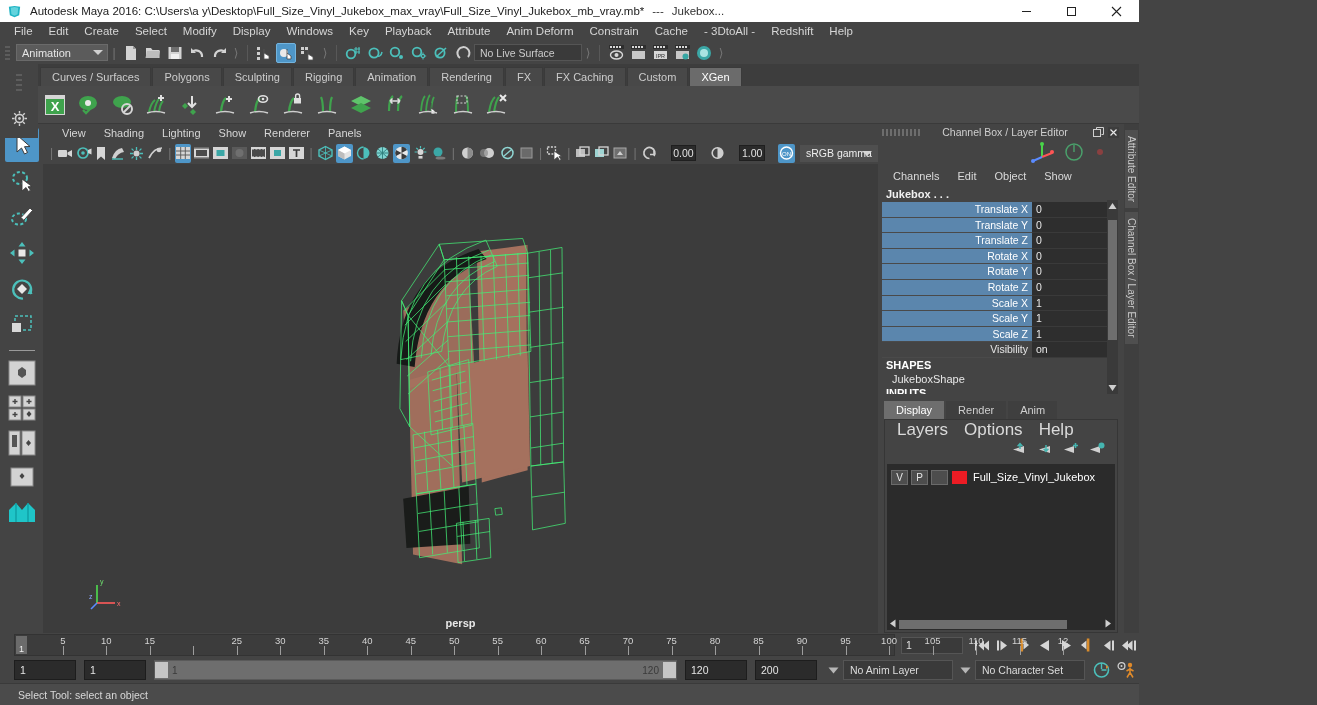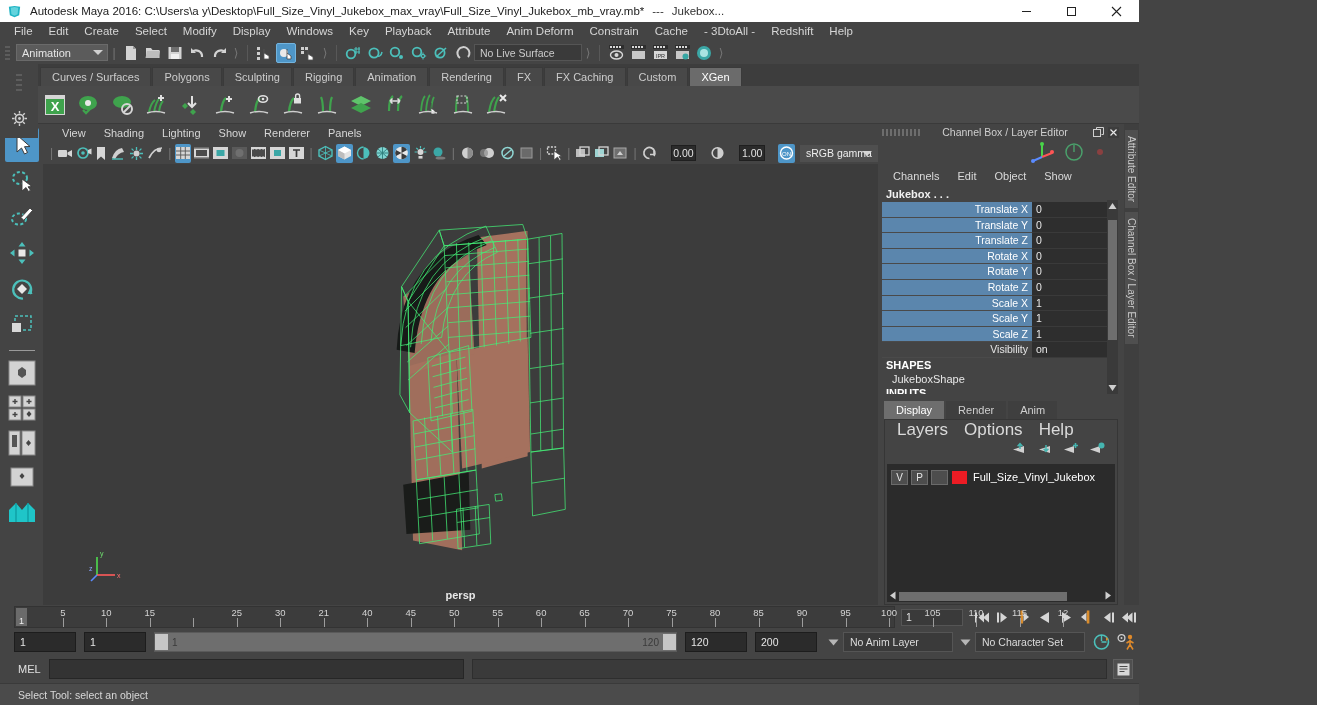--- a/index.html
+++ b/index.html
@@ -1085,21 +1085,21 @@
         <div class="ticklabel" style="left: 91.2773px;">10</div>
         <div class="tick" style="left: 134.765px;"></div>
         <div class="ticklabel" style="left: 134.765px;">15</div>
         <div class="tick" style="left: 178.252px;"></div>
         <div class="ticklabel" style="left: 178.252px; margin-top: 32px;">20</div>
         <div class="tick" style="left: 221.739px;"></div>
         <div class="ticklabel" style="left: 221.739px;">25</div>
         <div class="tick" style="left: 265.227px;"></div>
         <div class="ticklabel" style="left: 265.227px;">30</div>
         <div class="tick" style="left: 308.714px;"></div>
-        <div class="ticklabel" style="left: 308.714px;">21</div>
+        <div class="ticklabel" style="left: 308.714px;">35</div>
         <div class="tick" style="left: 352.202px;"></div>
         <div class="ticklabel" style="left: 352.202px;">40</div>
         <div class="tick" style="left: 395.689px;"></div>
         <div class="ticklabel" style="left: 395.689px;">45</div>
         <div class="tick" style="left: 439.176px;"></div>
         <div class="ticklabel" style="left: 439.176px;">50</div>
         <div class="tick" style="left: 482.664px;"></div>
         <div class="ticklabel" style="left: 482.664px;">55</div>
         <div class="tick" style="left: 526.151px;"></div>
         <div class="ticklabel" style="left: 526.151px;">60</div>
@@ -1218,28 +1218,17 @@
     <div style="width:26px;display:flex;align-items:center;justify-content:center;">
       <svg width="20" height="19" viewBox="0 0 20 19">
           <circle cx="5.5" cy="5" r="3.4" fill="none" stroke="#cfcfcf" stroke-width="1.3"></circle>
           <circle cx="5.5" cy="5" r="1" fill="#cfcfcf"></circle>
           <circle cx="14" cy="4" r="2.2" fill="#e08a2a"></circle>
           <path d="M14 6.5 v5 M14 8 l-3.5 2 M14 8 l3.5 2 M14 11.5 l-3 5 M14 11.5 l3 5" stroke="#e08a2a" stroke-width="1.5" fill="none"></path>
         </svg>
     </div>
   </div>
 
-  <div class="melrow">
-    <div class="mellabel">MEL</div>
-    <div class="melinput"></div>
-    <div class="meloutput"></div>
-    <div class="melbtn">
-      <svg width="15" height="15" viewBox="0 0 15 15">
-          <rect x="1.5" y="1.5" width="12" height="12" fill="#d6d6d6"></rect>
-          <path d="M3.5 4.5 h8 M3.5 7 h8 M3.5 9.5 h5" stroke="#4a4a4a" stroke-width="1.1"></path>
-        </svg>
-    </div>
-  </div>
 
   <div class="helprow">
     <span class="ht">Select Tool: select an object</span>
   </div>
 </div>
 
 </body></html>

